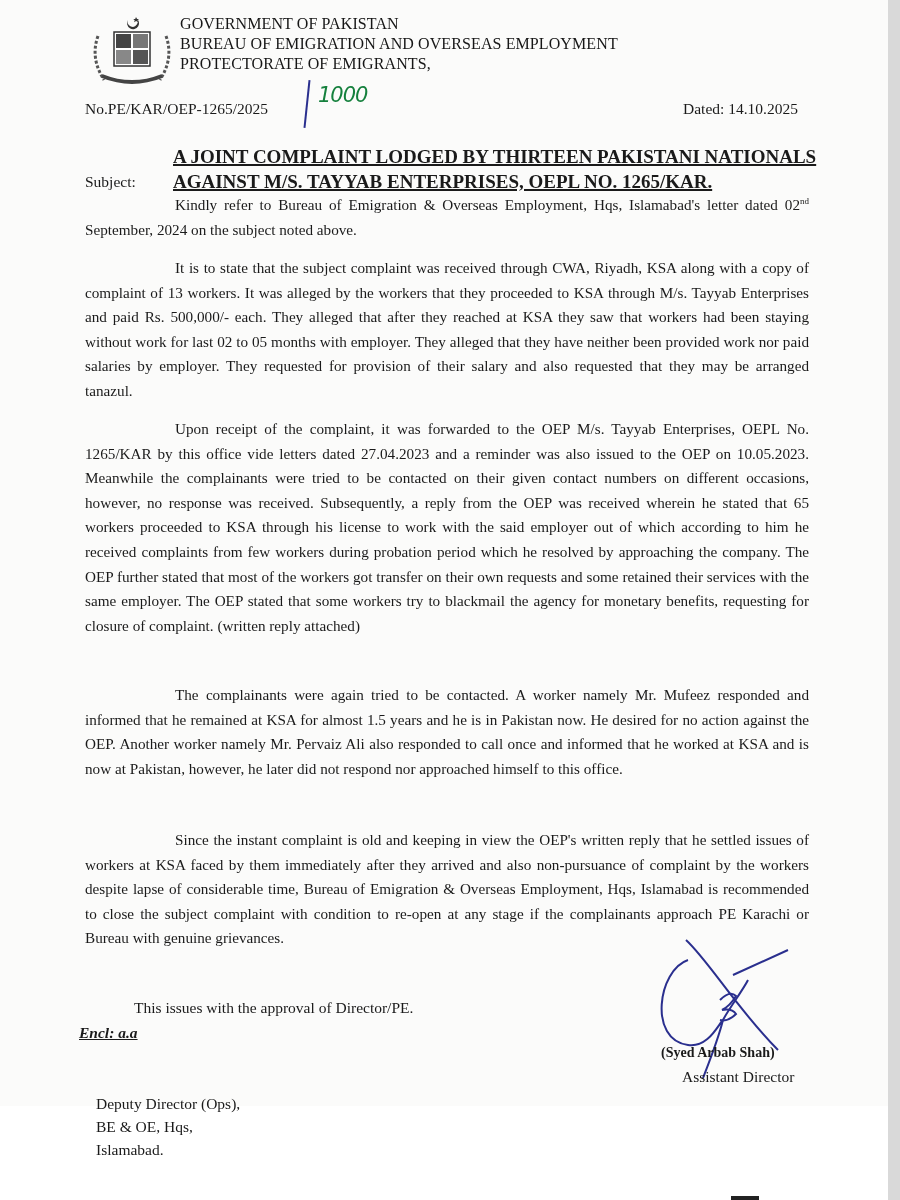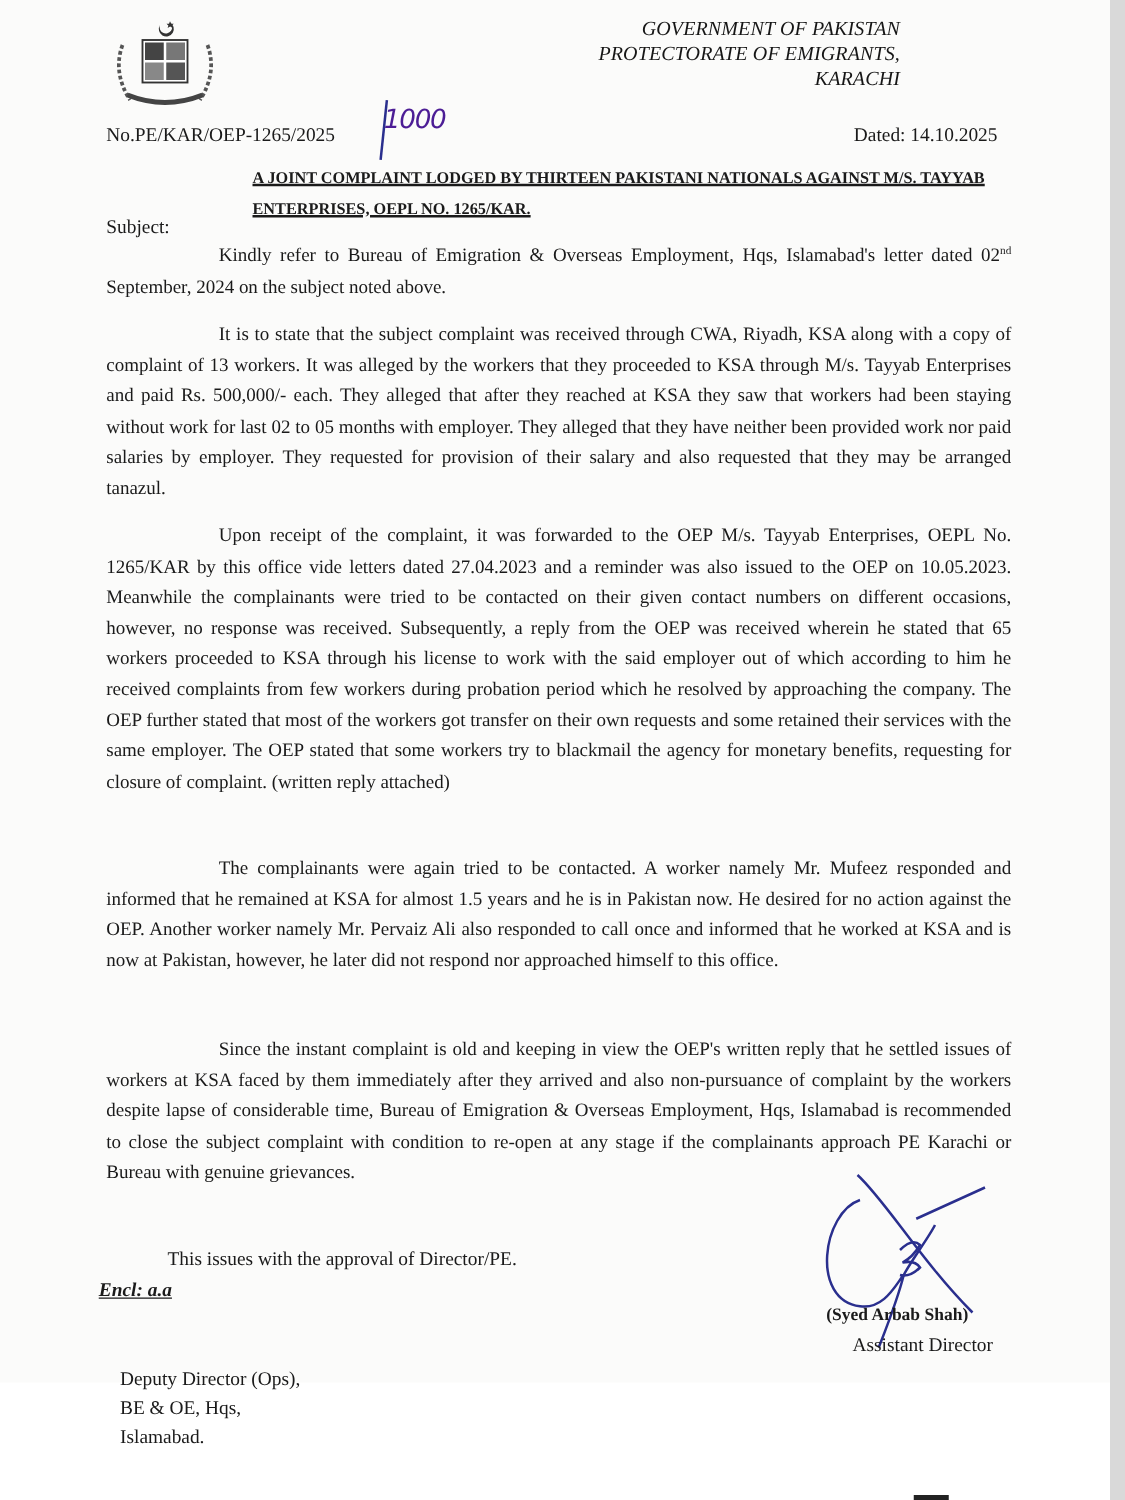--- a/index.html
+++ b/index.html
@@ -8,30 +8,30 @@
     background:#ffffff;
     font-family:"Liberation Serif", "DejaVu Serif", serif;
     color:#1a1a1a;
   }
   .page {
     position:absolute; left:0; top:0; width:888px; height:1106px;
     background:#fbfbfa;
   }
   .right-edge { position:absolute; right:0; top:0; width:12px; height:1200px; background:#d9d9d9; }
   .emblem { position:absolute; left:84px; top:14px; width:96px; height:82px; }
-  .letterhead { position:absolute; left:180px; top:14px; width:540px; text-align:right;
-    font-size:16px; line-height:20px; letter-spacing:0.1px; color:#161616;font-style:italic; }
+  .letterhead { position:absolute; left:180px; top:14px; width:540px; text-align:left;
+    font-size:16px; line-height:20px; letter-spacing:0.1px; color:#161616; }
   .ref { position:absolute; left:85px; top:100px; font-size:15.5px; }
   .handwritten { position:absolute; left:307px; top:83px; font-family:"DejaVu Sans", sans-serif; font-style:italic;
-    color:#4c1d95; font-size:21px; letter-spacing:-1px; }
+    color:#15803d; font-size:21px; letter-spacing:-1px;padding-left:11px; }
   .slash { position:absolute; left:306px; top:80px; width:2px; height:48px; background:#2a2f8e; transform:rotate(6deg); }
   .date { position:absolute; right:90px; top:100px; font-size:15.5px; }
   .subject-label { position:absolute; left:85px; top:131px; font-size:15.5px;margin-top:42px; }
-  .subject-text { position:absolute; left:173px; top:129px; width:650px; font-weight:bold; font-size:13px;
-    line-height:25px; text-decoration:underline; text-decoration-thickness:1.5px;margin-left:29px; }
+  .subject-text { position:absolute; left:173px; top:144px; width:650px; font-weight:bold; font-size:19px;
+    line-height:25px; text-decoration:underline; text-decoration-thickness:1.5px; }
   .para { position:absolute; left:85px; width:724px; font-size:15.2px; line-height:24.6px; text-align:justify;
     text-indent:90px; }
   .para sup { font-size:9px; line-height:0; }
   .closing { position:absolute; left:134px; top:999px; font-size:15.5px; }
   .encl { position:absolute; left:79px; top:1024px; font-size:15.5px; font-weight:bold; text-decoration:underline;font-style:italic; }
   .sig-name { position:absolute; left:661px; top:1045px; font-size:14px; font-weight:bold; }
   .sig-title { position:absolute; left:670px; top:1068px; font-size:15.5px;margin-left:12px; }
   .sig-scribble { position:absolute; left:648px; top:930px; width:150px; height:150px; }
   .to-block { position:absolute; left:96px; top:1092px; font-size:15.5px; line-height:23px; }
   .bottom-mark { position:absolute; left:731px; top:1196px; width:28px; height:4px; background:#222; }
@@ -48,22 +48,22 @@
     <rect x="30" y="18" width="36" height="34" fill="#fff" stroke="#333" stroke-width="1.5"></rect>
     <rect x="32" y="20" width="15" height="14" fill="#444"></rect>
     <rect x="49" y="20" width="15" height="14" fill="#777"></rect>
     <rect x="32" y="36" width="15" height="14" fill="#888"></rect>
     <rect x="49" y="36" width="15" height="14" fill="#555"></rect>
     <path d="M18 62 q30 12 60 0" stroke="#444" stroke-width="4" fill="none"></path>
   </svg>
 
   <div class="letterhead">
     <div>GOVERNMENT OF PAKISTAN</div>
+    <div>BUREAU OF EMIGRATION AND OVERSEAS EMPLOYMENT</div>
     <div>PROTECTORATE OF EMIGRANTS,</div>
-    <div>KARACHI</div>
   </div>
 
   <div class="ref">No.PE/KAR/OEP-1265/2025</div>
   <div class="slash"></div>
   <div class="handwritten">1000</div>
   <div class="date">Dated: 14.10.2025</div>
 
   <div class="subject-label">Subject:</div>
   <div class="subject-text">A JOINT COMPLAINT LODGED BY THIRTEEN PAKISTANI NATIONALS AGAINST M/S. TAYYAB ENTERPRISES, OEPL NO. 1265/KAR.</div>
 

